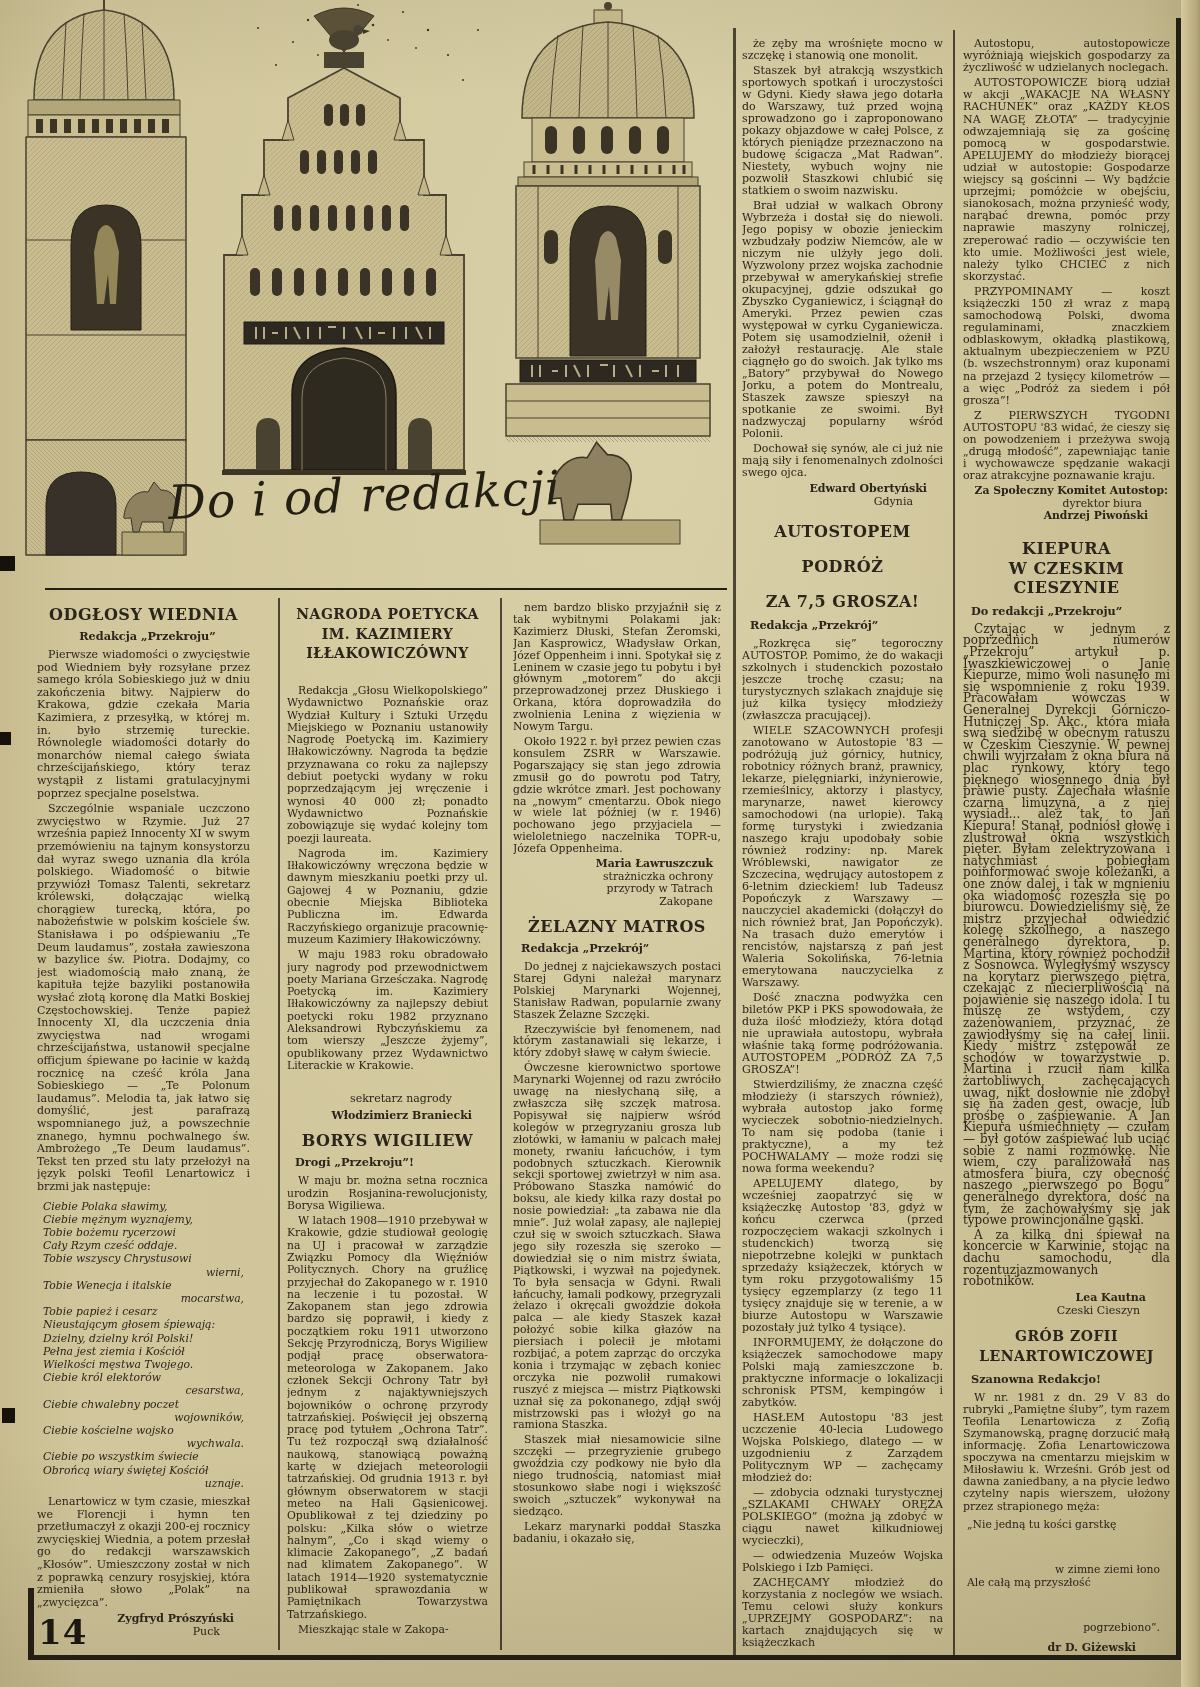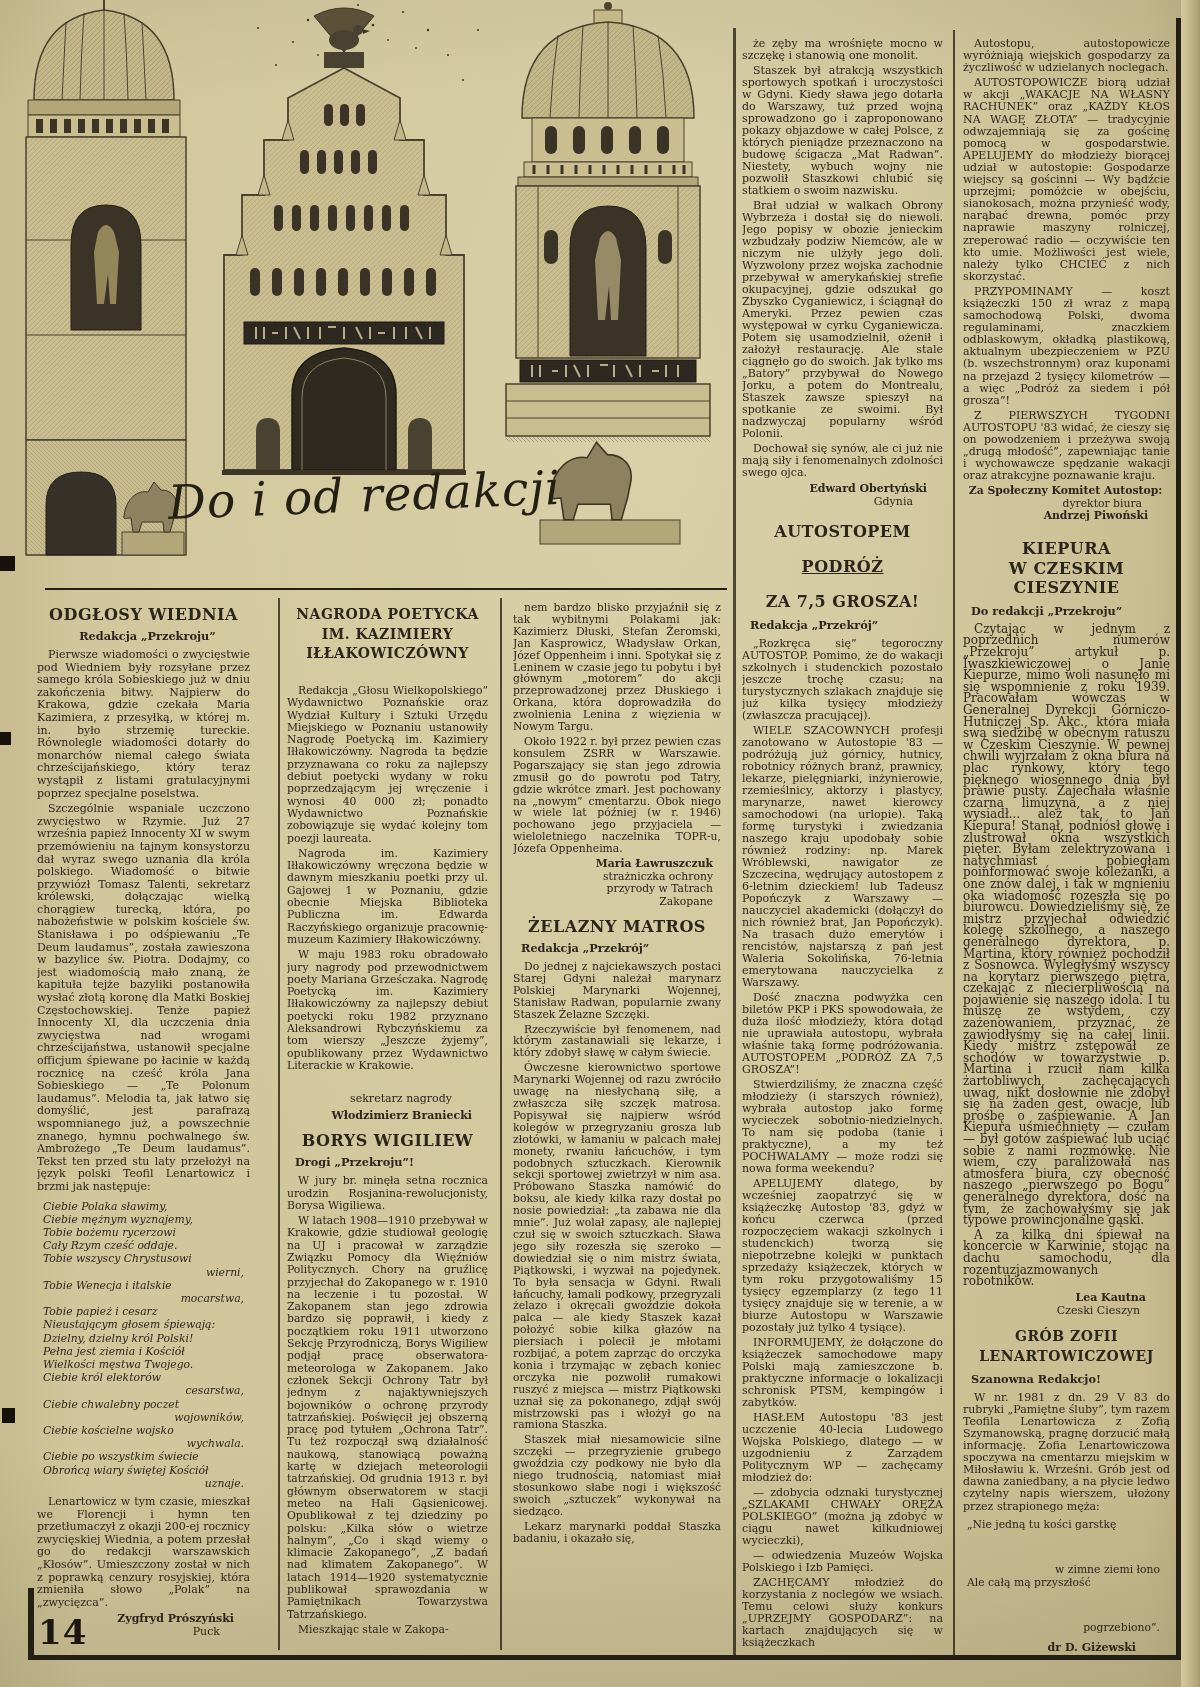--- a/index.html
+++ b/index.html
@@ -263,29 +263,29 @@
     <div class="sig">Zygfryd Prószyński</div>
     <div class="sig-sub">Puck</div>
   </div>
 
   <div class="col c2" style="left:287px;top:596px;width:201px;height:1054px;">
     <div class="h1 small" style="margin-bottom:1px;">NAGRODA POETYCKA</div>
     <div class="h1 small" style="margin:0;">IM. KAZIMIERY</div>
     <div class="h1 small" style="margin:0 0 22px;">IŁŁAKOWICZÓWNY</div>
     <div>
         <p class="para">Redakcja „Głosu Wielkopolskiego” Wydawnictwo Poznańskie oraz Wydział Kultury i Sztuki Urzędu Miejskiego w Poznaniu ustanowiły Nagrodę Poetycką im. Kazimiery Iłłakowiczówny. Nagroda ta będzie przyznawana co roku za najlepszy debiut poetycki wydany w roku poprzedzającym jej wręczenie i wynosi 40 000 zł; ponadto Wydawnictwo Poznańskie zobowiązuje się wydać kolejny tom poezji laureata.</p>
-        <p class="para">Nagroda im. Kazimiery Iłłakowiczówny wręczona będzie w dawnym mieszkaniu poetki przy ul. Gajowej 1 w Poznaniu, gdzie obecnie Miejska Biblioteka Publiczna im. Edwarda Raczyńskiego organizuje pracownię-muzeum Kazimiery Iłłakowiczówny.</p>
+        <p class="para">Nagroda im. Kazimiery Iłłakowiczówny wręczona będzie w dawnym mieszkaniu poetki przy ul. Gajowej 4 w Poznaniu, gdzie obecnie Miejska Biblioteka Publiczna im. Edwarda Raczyńskiego organizuje pracownię-muzeum Kazimiery Iłłakowiczówny.</p>
         <p class="para">W maju 1983 roku obradowało jury nagrody pod przewodnictwem poety Mariana Grześczaka. Nagrodę Poetycką im. Kazimiery Iłłakowiczówny za najlepszy debiut poetycki roku 1982 przyznano Aleksandrowi Rybczyńskiemu za tom wierszy „Jeszcze żyjemy”, opublikowany przez Wydawnictwo Literackie w Krakowie.</p>
       </div>
     <div class="sig-sub" style="padding-right:36px;margin-top:20px;">sekretarz nagrody</div>
     <div class="sig">Włodzimierz Braniecki</div>
     <div class="h1">BORYS WIGILIEW</div>
     <div class="sal">Drogi „Przekroju”!</div>
     <div>
-        <p class="para">W jury br. minęła setna rocznica urodzin Rosjanina-rewolucjonisty, Borysa Wigiliewa.</p>
+        <p class="para">W maju br. można setna rocznica urodzin Rosjanina-rewolucjonisty, Borysa Wigiliewa.</p>
         <p class="para">W latach 1908—1910 przebywał w Krakowie, gdzie studiował geologię na UJ i pracował w zarządzie Związku Pomocy dla Więźniów Politycznych. Chory na gruźlicę przyjechał do Zakopanego w r. 1910 na leczenie i tu pozostał. W Zakopanem stan jego zdrowia bardzo się poprawił, i kiedy z początkiem roku 1911 utworzono Sekcję Przyrodniczą, Borys Wigiliew podjął pracę obserwatora-meteorologa w Zakopanem. Jako członek Sekcji Ochrony Tatr był jednym z najaktywniejszych bojowników o ochronę przyrody tatrzańskiej. Poświęcił jej obszerną pracę pod tytułem „Ochrona Tatr”. Tu też rozpoczął swą działalność naukową, stanowiącą poważną kartę w dziejach meteorologii tatrzańskiej. Od grudnia 1913 r. był głównym obserwatorem w stacji meteo na Hali Gąsienicowej. Opublikował z tej dziedziny po polsku: „Kilka słów o wietrze halnym”, „Co i skąd wiemy o klimacie Zakopanego”, „Z badań nad klimatem Zakopanego”. W latach 1914—1920 systematycznie publikował sprawozdania w Pamiętnikach Towarzystwa Tatrzańskiego.</p>
         <p class="para">Mieszkając stale w Zakopa-</p>
       </div>
   </div>
 
   <div class="col c3" style="left:513px;top:596px;width:208px;height:1054px;">
     <div style="margin-top:6px;">
         <p class="para">nem bardzo blisko przyjaźnił się z tak wybitnymi Polakami jak: Kazimierz Dłuski, Stefan Żeromski, Jan Kasprowicz, Władysław Orkan, Józef Oppenheim i inni. Spotykał się z Leninem w czasie jego tu pobytu i był głównym „motorem” do akcji przeprowadzonej przez Dłuskiego i Orkana, która doprowadziła do zwolnienia Lenina z więzienia w Nowym Targu.</p>
         <p class="para">Około 1922 r. był przez pewien czas konsulem ZSRR w Warszawie. Pogarszający się stan jego zdrowia zmusił go do powrotu pod Tatry, gdzie wkrótce zmarł. Jest pochowany na „nowym” cmentarzu. Obok niego w wiele lat później (w r. 1946) pochowano jego przyjaciela — wieloletniego naczelnika TOPR-u, Józefa Oppenheima.</p>
       </div>
@@ -307,21 +307,21 @@
   <div class="col r1" style="left:742px;top:38px;width:201px;height:1615px;">
     <div>
         <p class="para">że zęby ma wrośnięte mocno w szczękę i stanowią one monolit.</p>
         <p class="para">Staszek był atrakcją wszystkich sportowych spotkań i uroczystości w Gdyni. Kiedy sława jego dotarła do Warszawy, tuż przed wojną sprowadzono go i zaproponowano pokazy objazdowe w całej Polsce, z których pieniądze przeznaczono na budowę ścigacza „Mat Radwan”. Niestety, wybuch wojny nie pozwolił Staszkowi chlubić się statkiem o swoim nazwisku.</p>
         <p class="para">Brał udział w walkach Obrony Wybrzeża i dostał się do niewoli. Jego popisy w obozie jenieckim wzbudzały podziw Niemców, ale w niczym nie ulżyły jego doli. Wyzwolony przez wojska zachodnie przebywał w amerykańskiej strefie okupacyjnej, gdzie odszukał go Zbyszko Cyganiewicz, i ściągnął do Ameryki. Przez pewien czas występował w cyrku Cyganiewicza. Potem się usamodzielnił, ożenił i założył restaurację. Ale stale ciągnęło go do swoich. Jak tylko ms „Batory” przybywał do Nowego Jorku, a potem do Montrealu, Staszek zawsze spieszył na spotkanie ze swoimi. Był nadzwyczaj popularny wśród Polonii.</p>
         <p class="para">Dochował się synów, ale ci już nie mają siły i fenomenalnych zdolności swego ojca.</p>
       </div>
     <div class="sig">Edward Obertyński</div>
     <div class="sig-sub">Gdynia</div>
     <div class="h1" style="margin:14px 0 1px;">AUTOSTOPEM</div>
-    <div class="h1" style="margin:16px;text-decoration:underline;">PODRÓŻ</div>
+    <div class="h1" style="margin:16px;">PODRÓŻ</div>
     <div class="h1" style="margin:0 0 7px;">ZA 7,5 GROSZA!</div>
     <div class="sal">Redakcja „Przekrój”</div>
     <div>
         <p class="para">„Rozkręca się” tegoroczny AUTOSTOP. Pomimo, że do wakacji szkolnych i studenckich pozostało jeszcze trochę czasu; na turystycznych szlakach znajduje się już kilka tysięcy młodzieży (zwłaszcza pracującej).</p>
         <p class="para">WIELE SZACOWNYCH profesji zanotowano w Autostopie '83 — podróżują już górnicy, hutnicy, robotnicy różnych branż, prawnicy, lekarze, pielęgniarki, inżynierowie, rzemieślnicy, aktorzy i plastycy, marynarze, nawet kierowcy samochodowi (na urlopie). Taką formę turystyki i zwiedzania naszego kraju upodobały sobie również rodziny: np. Marek Wróblewski, nawigator ze Szczecina, wędrujący autostopem z 6-letnim dzieckiem! lub Tadeusz Popończyk z Warszawy — nauczyciel akademicki (dołączył do nich również brat, Jan Popończyk). Na trasach dużo emerytów i rencistów, najstarszą z pań jest Waleria Sokolińska, 76-letnia emerytowana nauczycielka z Warszawy.</p>
         <p class="para">Dość znaczna podwyżka cen biletów PKP i PKS spowodowała, że duża ilość młodzieży, która dotąd nie uprawiała autostopu, wybrała właśnie taką formę podróżowania. AUTOSTOPEM „PODRÓŻ ZA 7,5 GROSZA”!</p>
         <p class="para">Stwierdziliśmy, że znaczna część młodzieży (i starszych również), wybrała autostop jako formę wycieczek sobotnio-niedzielnych. To nam się podoba (tanie i praktyczne), a my też POCHWALAMY — może rodzi się nowa forma weekendu?</p>
         <p class="para">APELUJEMY dlatego, by wcześniej zaopatrzyć się w książeczkę Autostop '83, gdyż w końcu czerwca (przed rozpoczęciem wakacji szkolnych i studenckich) tworzą się niepotrzebne kolejki w punktach sprzedaży książeczek, których w tym roku przygotowaliśmy 15 tysięcy egzemplarzy (z tego 11 tysięcy znajduje się w terenie, a w biurze Autostopu w Warszawie pozostały już tylko 4 tysiące).</p>
         <p class="para">INFORMUJEMY, że dołączone do książeczek samochodowe mapy Polski mają zamieszczone b. praktyczne informacje o lokalizacji schronisk PTSM, kempingów i zabytków.</p>
         <p class="para">HASŁEM Autostopu '83 jest uczczenie 40-lecia Ludowego Wojska Polskiego, dlatego — w uzgodnieniu z Zarządem Politycznym WP — zachęcamy młodzież do:</p>
@@ -331,21 +331,21 @@
       </div>
   </div>
 
   <div class="col r2" style="left:963px;top:38px;width:207px;height:1615px;">
     <div>
         <p class="para">Autostopu, autostopowicze wyróżniają wiejskich gospodarzy za życzliwość w udzielanych noclegach.</p>
         <p class="para">AUTOSTOPOWICZE biorą udział w akcji „WAKACJE NA WŁASNY RACHUNEK” oraz „KAŻDY KŁOS NA WAGĘ ZŁOTA” — tradycyjnie odwzajemniają się za gościnę pomocą w gospodarstwie. APELUJEMY do młodzieży biorącej udział w autostopie: Gospodarze wiejscy są gościnni — Wy bądźcie uprzejmi; pomóżcie w obejściu, sianokosach, można przynieść wody, narąbać drewna, pomóc przy naprawie maszyny rolniczej, zreperować radio — oczywiście ten kto umie. Możliwości jest wiele, należy tylko CHCIEĆ z nich skorzystać.</p>
         <p class="para">PRZYPOMINAMY — koszt książeczki 150 zł wraz z mapą samochodową Polski, dwoma regulaminami, znaczkiem odblaskowym, okładką plastikową, aktualnym ubezpieczeniem w PZU (b. wszechstronnym) oraz kuponami na przejazd 2 tysięcy kilometrów — a więc „Podróż za siedem i pół grosza”!</p>
         <p class="para">Z PIERWSZYCH TYGODNI AUTOSTOPU '83 widać, że cieszy się on powodzeniem i przeżywa swoją „drugą młodość”, zapewniając tanie i wychowawcze spędzanie wakacji oraz atrakcyjne poznawanie kraju.</p>
       </div>
-    <div class="sigline b" style="padding-right:2px;text-align:center;">Za Społeczny Komitet Autostop:</div>
+    <div class="sigline b" style="padding-right:2px;">Za Społeczny Komitet Autostop:</div>
     <div class="sigline" style="padding-right:28px;">dyrektor biura</div>
     <div class="sigline b" style="padding-right:22px;">Andrzej Piwoński</div>
     <div class="h1" style="margin:16px 0 1px;">KIEPURA</div>
     <div class="h1" style="margin:0;">W CZESKIM</div>
     <div class="h1" style="margin:0 0 7px;">CIESZYNIE</div>
     <div class="sal">Do redakcji „Przekroju”</div>
     <div class="tight">
         <p class="para">Czytając w jednym z poprzednich numerów „Przekroju” artykuł p. Iwaszkiewiczowej o Janie Kiepurze, mimo woli nasunęło mi się wspomnienie z roku 1939. Pracowałam wówczas w Generalnej Dyrekcji Górniczo-Hutniczej Sp. Akc., która miała swą siedzibę w obecnym ratuszu w Czeskim Cieszynie. W pewnej chwili wyjrzałam z okna biura na plac rynkowy, który tego pięknego wiosennego dnia był prawie pusty. Zajechała właśnie czarna limuzyna, a z niej wysiadł... ależ tak, to Jan Kiepura! Stanął, podniósł głowę i zlustrował okna wszystkich pięter. Byłam zelektryzowana i natychmiast pobiegłam poinformować swoje koleżanki, a one znów dalej, i tak w mgnieniu oka wiadomość rozeszła się po biurowcu. Dowiedzieliśmy się, że mistrz przyjechał odwiedzić kolegę szkolnego, a naszego generalnego dyrektora, p. Martina, który również pochodził z Sosnowca. Wyległyśmy wszyscy na korytarz pierwszego piętra, czekając z niecierpliwością na pojawienie się naszego idola. I tu muszę ze wstydem, czy zażenowaniem, przyznać, że zawiodłyśmy się na całej linii. Kiedy mistrz zstępował ze schodów w towarzystwie p. Martina i rzucił nam kilka żartobliwych, zachęcających uwag, nikt dosłownie nie zdobył się na żaden gest, owacje, lub prośbę o zaśpiewanie. A Jan Kiepura uśmiechnięty — czułam — był gotów zaśpiewać lub uciąć sobie z nami rozmówkę. Nie wiem, czy paraliżowała nas atmosfera biura, czy obecność naszego „pierwszego po Bogu” generalnego dyrektora, dość na tym, że zachowałyśmy się jak typowe prowincjonalne gąski.</p>
         <p class="para">A za kilka dni śpiewał na koncercie w Karwinie, stojąc na dachu samochodu, dla rozentuzjazmowanych robotników.</p>
       </div>

